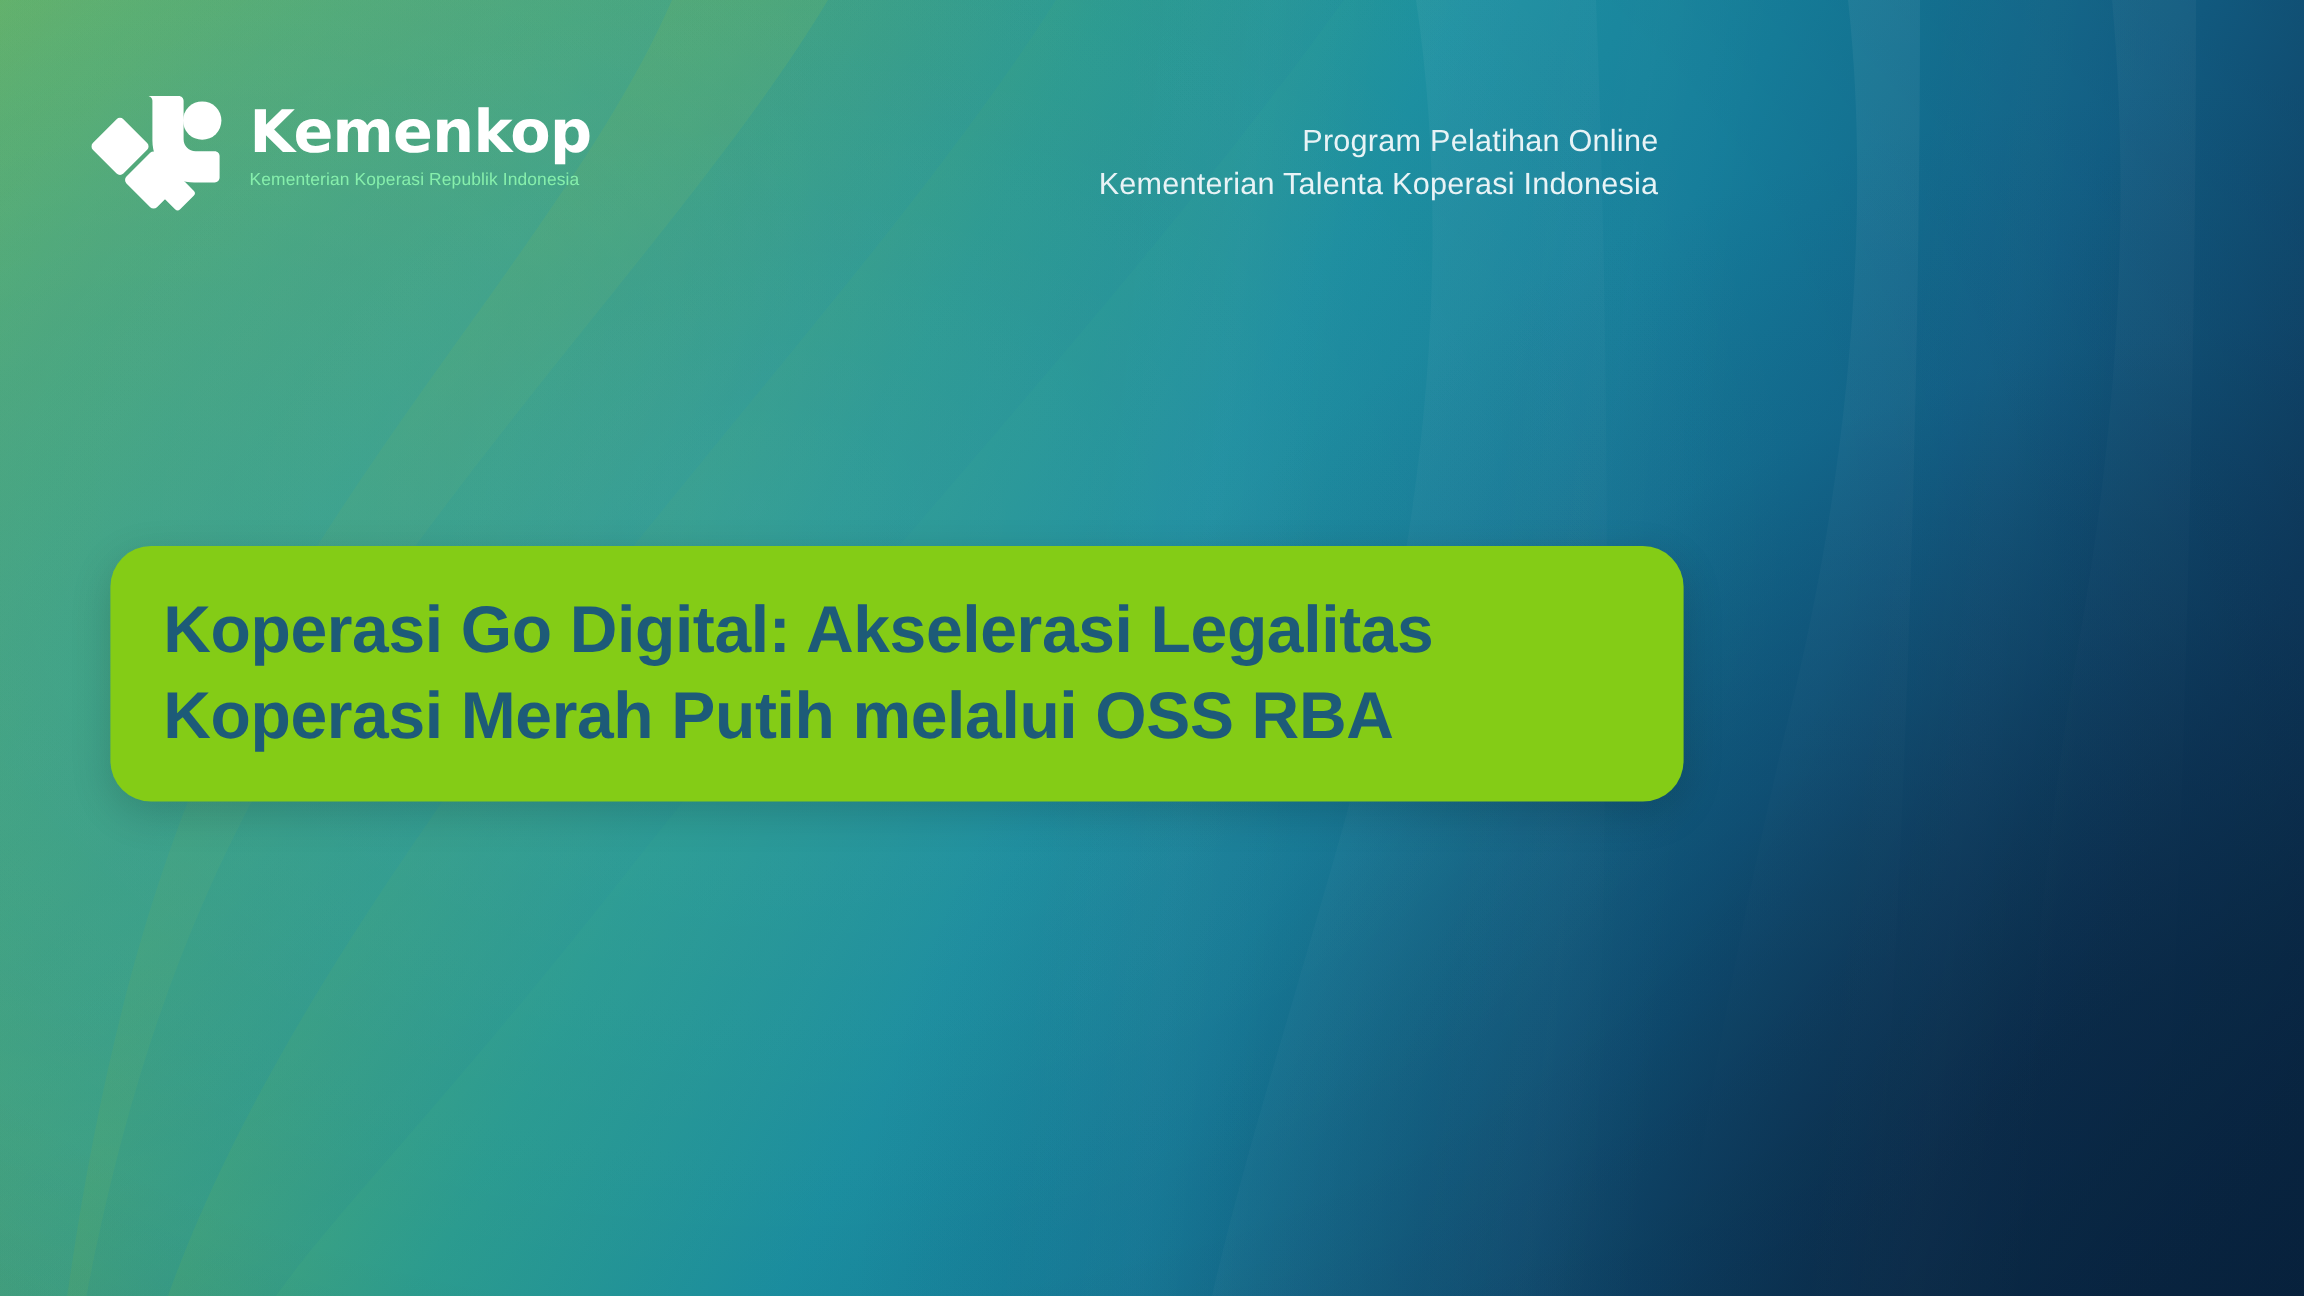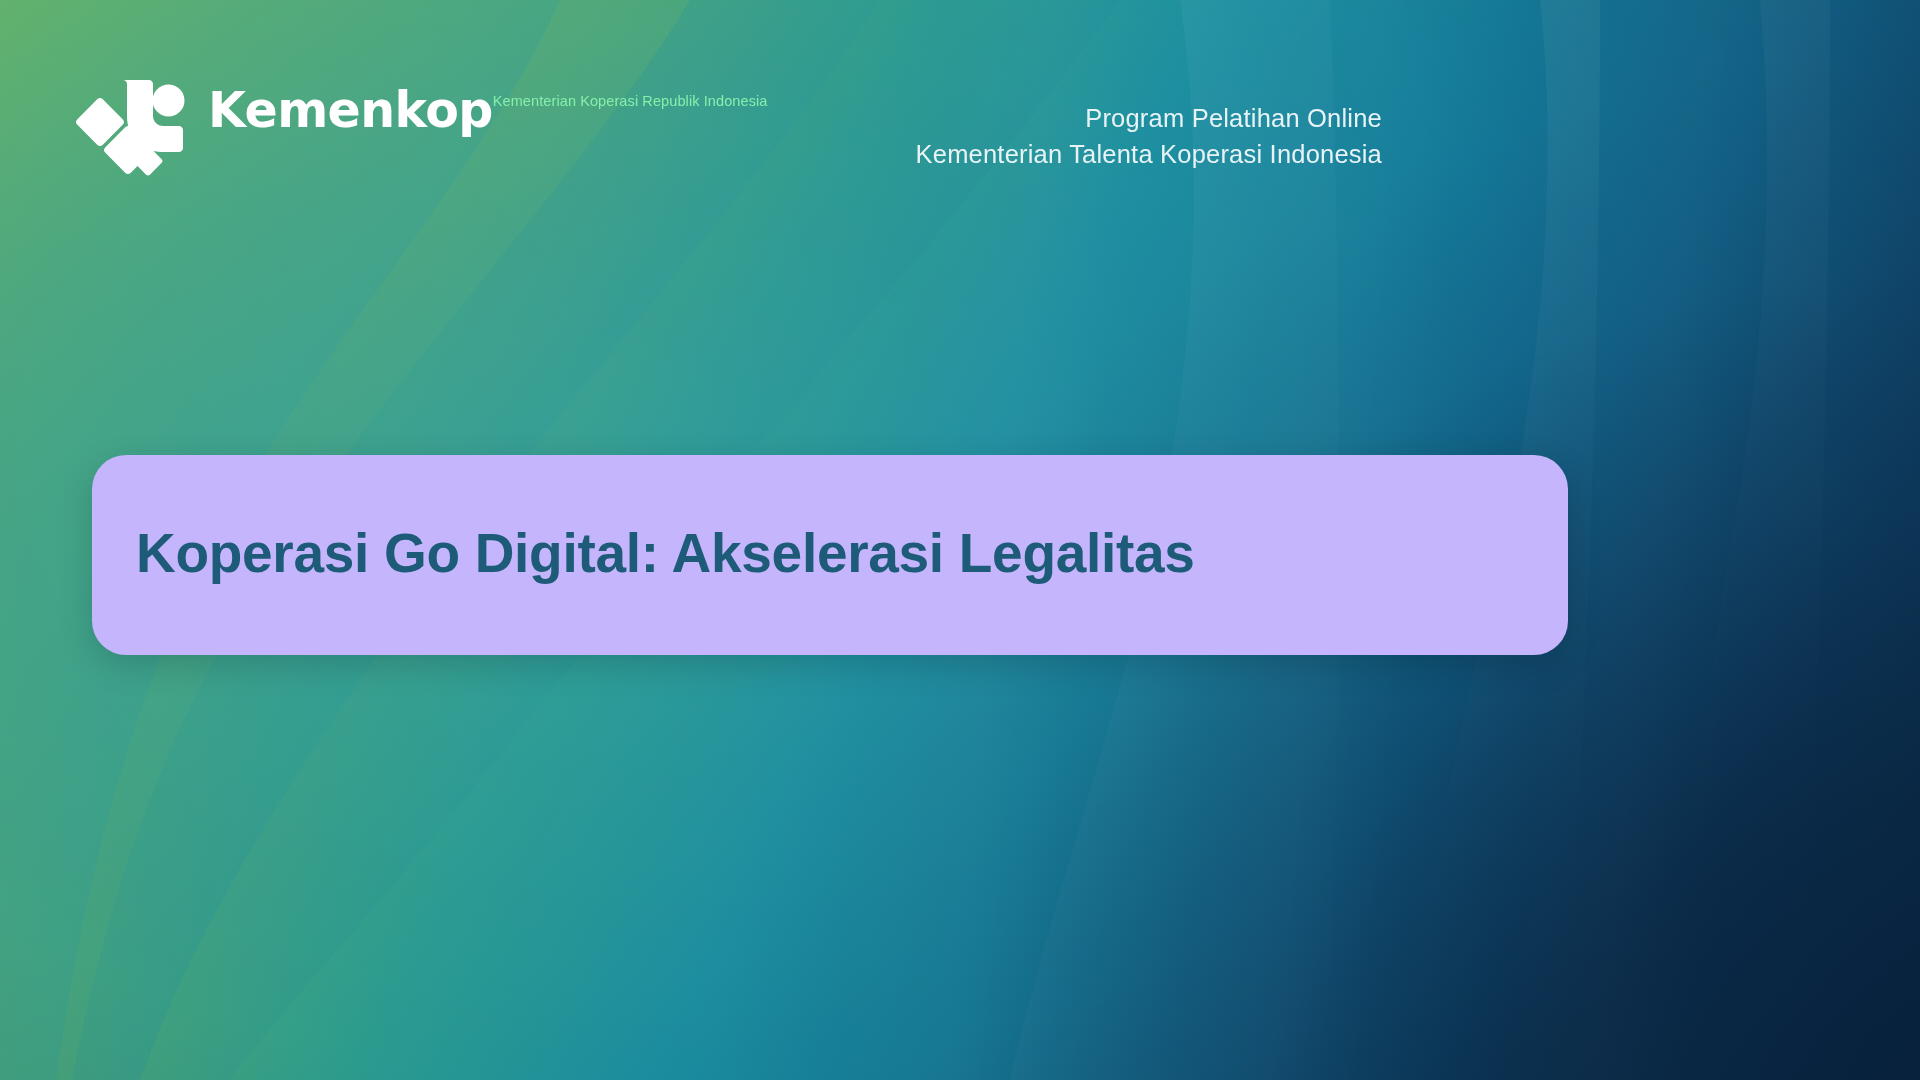--- a/index.html
+++ b/index.html
@@ -112,20 +112,21 @@
     gap: 16px;
   }
   .logo-mark {
     width: 116px;
     height: 112px;
     flex: 0 0 auto;
     margin-top: 2px;
   }
   .logo-text {
     display: flex;
+    flex-direction: column;
     justify-content: space-between;
     padding-top: 24px;
   }
   .logo-wordmark {
     font-family: "DejaVu Sans", sans-serif;
     font-weight: 700;
     font-size: 49px;
     line-height: 1.0;
     color: #ffffff;
     letter-spacing: -0.6px;
@@ -154,23 +155,23 @@
     letter-spacing: 0.2px;
     white-space: nowrap;
   }
   .header-line { display: block; margin-left: 20px; }
 
   
   .title-card {
     position: absolute;
     left: 92px;
     top: 455px;
-    width: 1476px;
+    width: 1311px;
     min-height: 200px;
-    background: #c4b5fd;
+    background: #84cc16;
     border-radius: 34px;
     box-shadow: 0 10px 34px rgba(0,0,0,0.16);
     box-sizing: border-box;
     padding: 34px 40px 36px 44px;
     display: flex;
     flex-direction: column;
     justify-content: center;
   }
   .title-text {
     color: #1d5b78;
@@ -260,16 +261,17 @@
   </div>
 
   <div class="header-right">
     <span class="header-line">Program Pelatihan Online</span>
     <span class="header-line">Kementerian Talenta Koperasi Indonesia</span>
   </div>
 
   <div class="title-card">
     <div class="title-text">
       <span class="title-line">Koperasi Go Digital: Akselerasi Legalitas</span>
+      <span class="title-line">Koperasi Merah Putih melalui OSS RBA</span>
     </div>
   </div>
 
 </div>
 
 </body></html>

